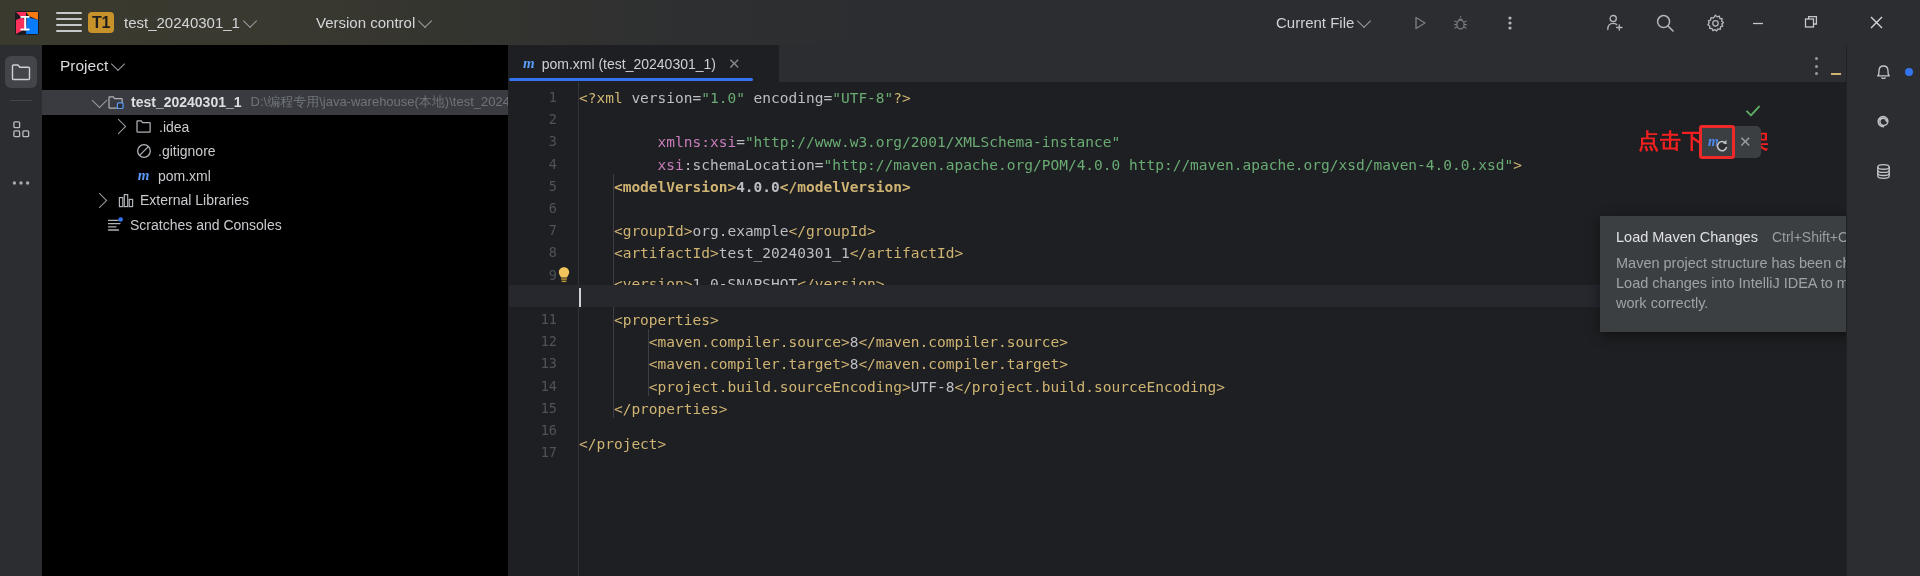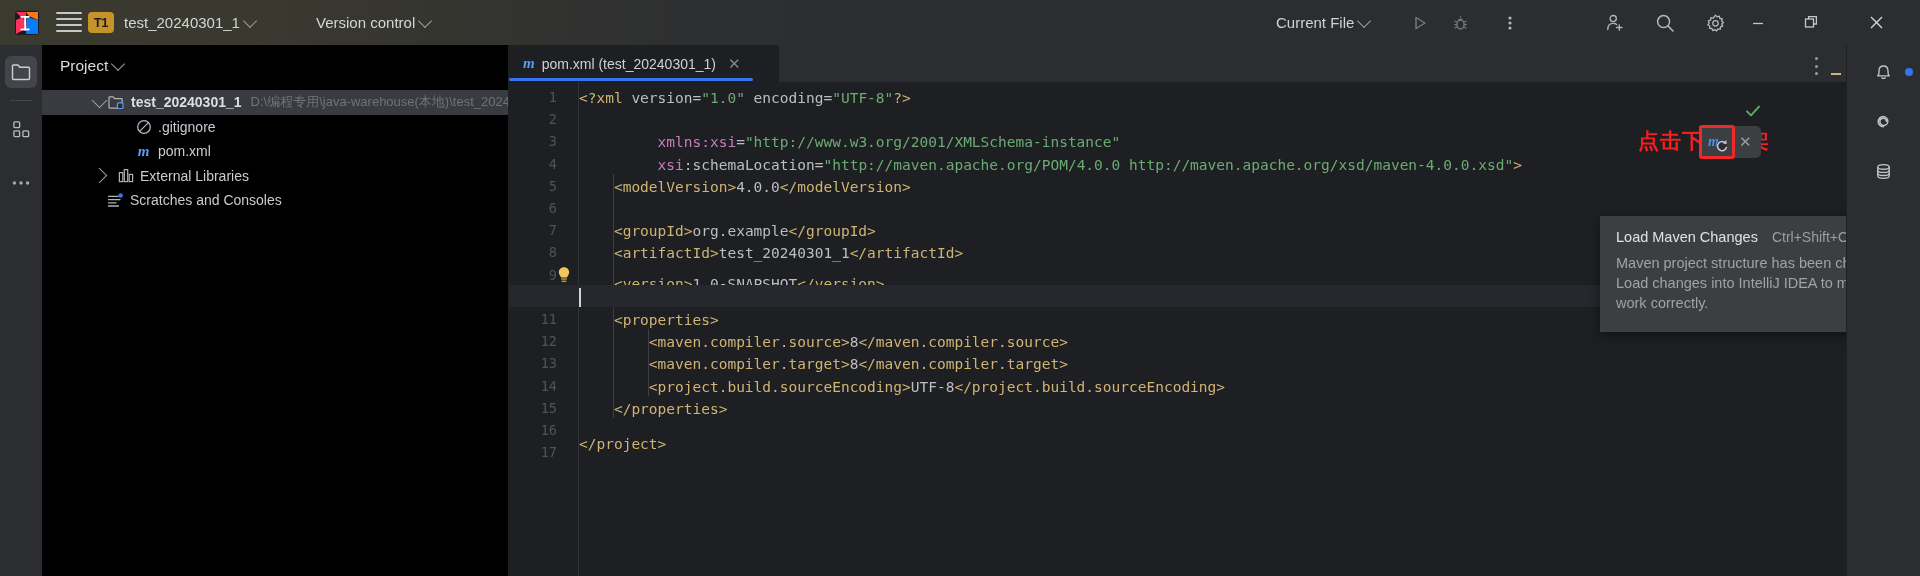--- a/index.html
+++ b/index.html
@@ -18,21 +18,21 @@
     display:flex;align-items:center;
   }
   .hamburger{
     position:absolute;left:56px;top:12px;width:26px;height:20px;
     display:flex;flex-direction:column;justify-content:space-between;
   }
   .hamburger i{display:block;height:2px;background:#c5c7ca;border-radius:1px;}
   .ij-logo{position:absolute;left:14px;top:10px;width:26px;height:26px;}
   .proj-badge{
     position:absolute;left:88px;top:12px;width:26px;height:21px;border-radius:4px;
-    background:#c8922a;color:#1e1e1e;font-size:13px;font-weight:bold;
+    background:#c8922a;color:#1e1e1e;font-size:16px;font-weight:bold;
     display:flex;align-items:center;justify-content:center;letter-spacing:-.3px;
   }
   .proj-name{position:absolute;left:124px;top:12px;color:#d3d5d8;font-size:15px;line-height:21px;}
   .chev{display:inline-block;width:9px;height:9px;border-right:1.6px solid #9a9da2;border-bottom:1.6px solid #9a9da2;transform:rotate(45deg);margin-left:5px;vertical-align:2px;}
   .vcs{position:absolute;left:316px;top:12px;color:#d3d5d8;font-size:15px;line-height:21px;}
   .curfile{position:absolute;left:1276px;top:12px;color:#cfd2d6;font-size:15px;line-height:21px;}
   .tb-icon{position:absolute;top:9px;width:28px;height:28px;display:flex;align-items:center;justify-content:center;}
   .winbtn{position:absolute;top:0;width:46px;height:45px;display:flex;align-items:center;justify-content:center;}
 
   
@@ -238,20 +238,29 @@
         <div class="ticon">
           <svg width="17" height="15" viewBox="0 0 18 16">
             <path d="M1 13.3 L1 2.6 C1 2.2 1.3 2 1.6 2 L5.6 2 L7 3.9 L14.4 3.9 C14.8 3.9 15 4.2 15 4.5 L15 13.3 C15 13.7 14.8 14 14.4 14 L1.6 14 C1.3 14 1 13.7 1 13.3 Z" fill="none" stroke="#b0b3b8" stroke-width="1.3" stroke-linejoin="round"></path>
             <rect x="10" y="8.4" width="6" height="6" rx="1" fill="#2b2d30" stroke="#5b9bf8" stroke-width="1.3"></rect>
           </svg>
         </div>
         <span class="tlabel" style="font-weight:bold;color:#dcdee1">test_20240301_1</span>
         <span class="tpath">D:\编程专用\java-warehouse(本地)\test_20240</span>
       </div>
 
+      <div class="trow" style="padding-left:71px">
+        <div class="arrow"></div>
+        <div class="ticon" style="margin-left:9px">
+          <svg width="17" height="15" viewBox="0 0 18 16">
+              <path d="M1 13.3 L1 2.6 C1 2.2 1.3 2 1.6 2 L5.6 2 L7 3.9 L14.4 3.9 C14.8 3.9 15 4.2 15 4.5 L15 13.3 C15 13.7 14.8 14 14.4 14 L1.6 14 C1.3 14 1 13.7 1 13.3 Z" fill="none" stroke="#b0b3b8" stroke-width="1.3" stroke-linejoin="round"></path>
+            </svg>
+        </div>
+        <span class="tlabel">.idea</span>
+      </div>
 
 
       <div class="trow" style="padding-left:92px">
         <div class="ticon">
           <svg width="16" height="16" viewBox="0 0 16 16">
               <circle cx="8" cy="8" r="6.3" fill="none" stroke="#b0b3b8" stroke-width="1.3"></circle>
               <path d="M3.6 12.4 L12.4 3.6" stroke="#b0b3b8" stroke-width="1.3"></path>
             </svg>
         </div>
         <span class="tlabel">.gitignore</span>
@@ -324,21 +333,21 @@
           <div class="gutter-line" style="top: 317.8px;">15</div>
           <div class="gutter-line" style="top: 340px;">16</div>
           <div class="gutter-line" style="top: 362.2px;">17</div>
         </div>
       <div class="gut-sep"></div>
       <div class="codearea" id="codearea">
           <div class="cl" style="top: 5px;"><span class="t">&lt;?xml </span><span class="a">version=</span><span class="v">"1.0"</span><span class="a"> encoding=</span><span class="v">"UTF-8"</span><span class="t">?&gt;</span></div>
           <div class="cl" style="top: 49.4px;"><span class="p">         </span><span class="ns">xmlns:xsi</span><span class="a">=</span><span class="v">"http://www.w3.org/2001/XMLSchema-instance"</span></div>
           <div class="cl" style="top: 71.6px;"><span class="p">         </span><span class="ns">xsi</span><span class="a">:schemaLocation=</span><span class="v">"http://maven.apache.org/POM/4.0.0 http://maven.apache.org/xsd/maven-4.0.0.xsd"</span><span class="t">&gt;</span></div>
           <div class="indent-guide" style="left: 33.8px; top: 91.8px; height: 22.2px;"></div>
-          <div class="cl" style="top: 93.8px;"><span class="p">    </span><span class="t">&lt;modelVersion&gt;</span><span class="p">4.0.0</span><span class="t">&lt;/modelVersion&gt;</span></div>
+          <div class="cl" style="top: 93.8px; font-weight: bold;"><span class="p">    </span><span class="t">&lt;modelVersion&gt;</span><span class="p">4.0.0</span><span class="t">&lt;/modelVersion&gt;</span></div>
           <div class="indent-guide" style="left: 33.8px; top: 114px; height: 22.2px;"></div>
           <div class="cl" style="top: 116px;"></div>
           <div class="indent-guide" style="left: 33.8px; top: 136.2px; height: 22.2px;"></div>
           <div class="cl" style="top: 138.2px;"><span class="p">    </span><span class="t">&lt;groupId&gt;</span><span class="p">org.example</span><span class="t">&lt;/groupId&gt;</span></div>
           <div class="indent-guide" style="left: 33.8px; top: 158.4px; height: 22.2px;"></div>
           <div class="cl" style="top: 160.4px;"><span class="p">    </span><span class="t">&lt;artifactId&gt;</span><span class="p">test_20240301_1</span><span class="t">&lt;/artifactId&gt;</span></div>
           <div class="bulb" style="left: -22px; top: 183.6px;"><svg width="14" height="18" viewBox="0 0 14 18">
               <path d="M7 1.2 C10 1.2 12.2 3.4 12.2 6.2 C12.2 8.4 10.6 9.6 10 11.4 L4 11.4 C3.4 9.6 1.8 8.4 1.8 6.2 C1.8 3.4 4 1.2 7 1.2 Z" fill="#f2c55c"></path>
               <rect x="4.2" y="12.3" width="5.6" height="1.5" fill="#b99433"></rect>
               <rect x="4.6" y="14.6" width="4.8" height="1.5" fill="#b99433"></rect>

